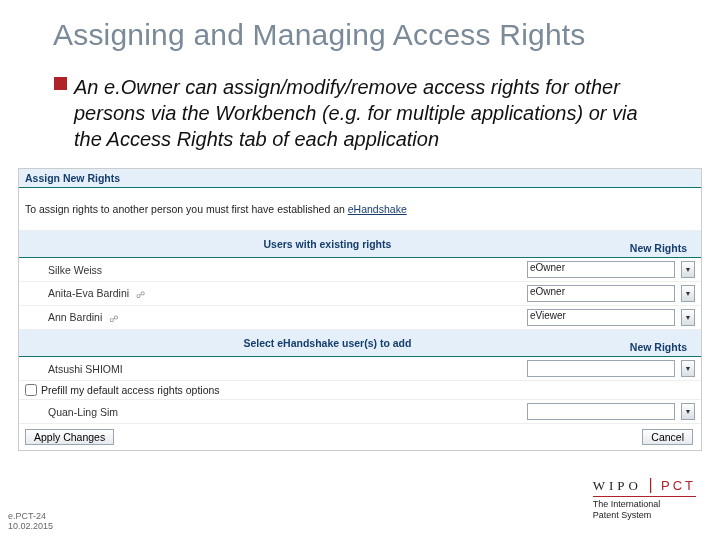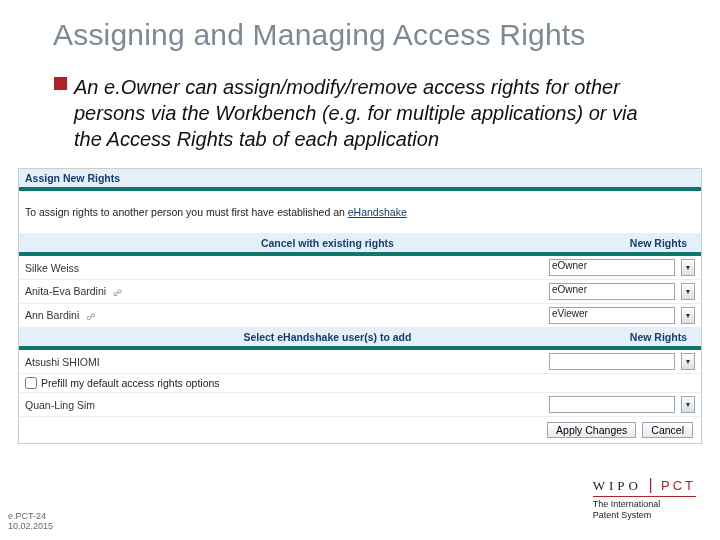--- a/index.html
+++ b/index.html
@@ -3,35 +3,35 @@
 <meta charset="utf-8">
 <style>
   * { box-sizing: border-box; margin: 0; padding: 0; }
   html, body { width: 720px; height: 540px; background: #fff; font-family: Arial, Helvetica, sans-serif; }
   .slide { position: relative; width: 720px; height: 540px; padding: 18px 0 0 0; }
   .title { font-size: 30px; color: #7a8a99; font-weight: 400; padding-left: 53px; letter-spacing: 0.2px; }
   .body  { padding: 22px 62px 0 74px; position: relative; font-style: italic; }
   .bullet-box { position: absolute; left: 54px; top: 25px; width: 13px; height: 13px; background: #b1212a; }
   .bullet-text { font-size: 20px; line-height: 1.3; color: #111; }
   .shot { margin: 16px 18px 0 18px; border: 1px solid #ccc; font-size: 10.5px; color: #222; }
-  .bar  { background: #e5effa; padding: 3px 6px; display: flex; align-items: center; border-bottom: 4px solid #0f766e; }
+  .bar  { background: #e5effa; padding: 3px 6px; display: flex; align-items: center; border-bottom: 1px solid #0f766e; }
   .bar-title { color: #153d6d; font-weight: 600; font-size: 10.5px; }
   .bar-title-center { flex: 1; text-align: center; color: #153d6d; font-weight: 600; font-size: 10.5px; }
-  .bar-title-right  { color: #153d6d; font-weight: 600; font-size: 10.5px; padding-right: 8px; }
+  .bar-title-right  { color: #153d6d; font-weight: 600; font-size: 10.5px; padding-right: 8px; margin-top: 8px; }
   .infoline { padding: 15px 6px; border-bottom: 1px solid #eee; }
   .link { color: #153d6d; text-decoration: underline; cursor: pointer; }
   .row  { display: flex; align-items: center; padding: 3px 6px; border-bottom: 1px solid #eee; }
-  .cell-name  { flex: 1 1 60%; color: #333; }
+  .cell-name  { flex: 1 1 60%; color: #333; margin-left: 23px; }
   .icon-badge { display:inline-block; font-size:9px; color:#888; margin-left:4px; vertical-align:middle; }
   .cell-right { width: 200px; display: flex; justify-content: flex-end; gap: 6px; align-items: center; }
-  .sel  { height: 17px; font-size: 10px; border: 1px solid #9aa7b3; background: #fff; width: 126px; padding: 0 2px; }
+  .sel  { height: 17px; font-size: 10px; border: 1px solid #9aa7b3; background: #fff; width: 148px; padding: 0 2px; }
   .drop { height: 17px; width: 14px; border: 1px solid #9aa7b3; background: linear-gradient(#fefefe,#d9dfe5); display:flex; align-items:center; justify-content:center; font-size:7px; color:#333; cursor:pointer; }
   .cb   { width: 12px; height: 12px; margin-right: 4px; }
   .btn  { font-size: 10.5px; padding: 1px 8px; border: 1px solid #9aa7b3; background: linear-gradient(#fefefe,#e6eaee); cursor:pointer; }
-  .btnrow { display:flex; justify-content:flex-end; gap:6px; padding:5px 8px 5px 6px; }
+  .btnrow { display:flex; justify-content:space-between; gap:6px; padding:5px 8px 5px 6px; }
   .footer-right { position:absolute; right: 24px; bottom: 20px; text-align:left; }
   .wipo  { font-family: Liberation Serif, serif; letter-spacing: 4px; font-size: 13px; color:#222; }
   .pct   { font-family: Arial; letter-spacing: 3px; font-size: 13px; color:#b1212a; margin-left:2px; }
   .pipe  { color:#b1212a; margin:0 2px; }
   .hr    { border-top:1px solid #b1212a; margin:2px 0 2px 0; }
   .tag   { font-size: 9px; color:#222; line-height:1.15; }
   .footer-left { position:absolute; left:8px; bottom:8px; font-size:9px; color:#666; line-height:1.1; }
 </style>
 </head>
 <body>
@@ -49,21 +49,21 @@
 
     <div class="bar">
       <span class="bar-title">Assign New Rights</span>
     </div>
     <div class="infoline">
       <span>To assign rights to another person you must first have established an </span>
       <span class="link">eHandshake</span>
     </div>
 
     <div class="bar">
-      <span class="bar-title-center">Cancel with existing rights</span>
+      <span class="bar-title-center">Users with existing rights</span>
       <span class="bar-title-right">New Rights</span>
     </div>
 
     <div class="row">
       <div class="cell-name">Silke Weiss</div>
       <div class="cell-right">
         <div class="sel">eOwner</div>
         <div class="drop">▼</div>
       </div>
     </div>

